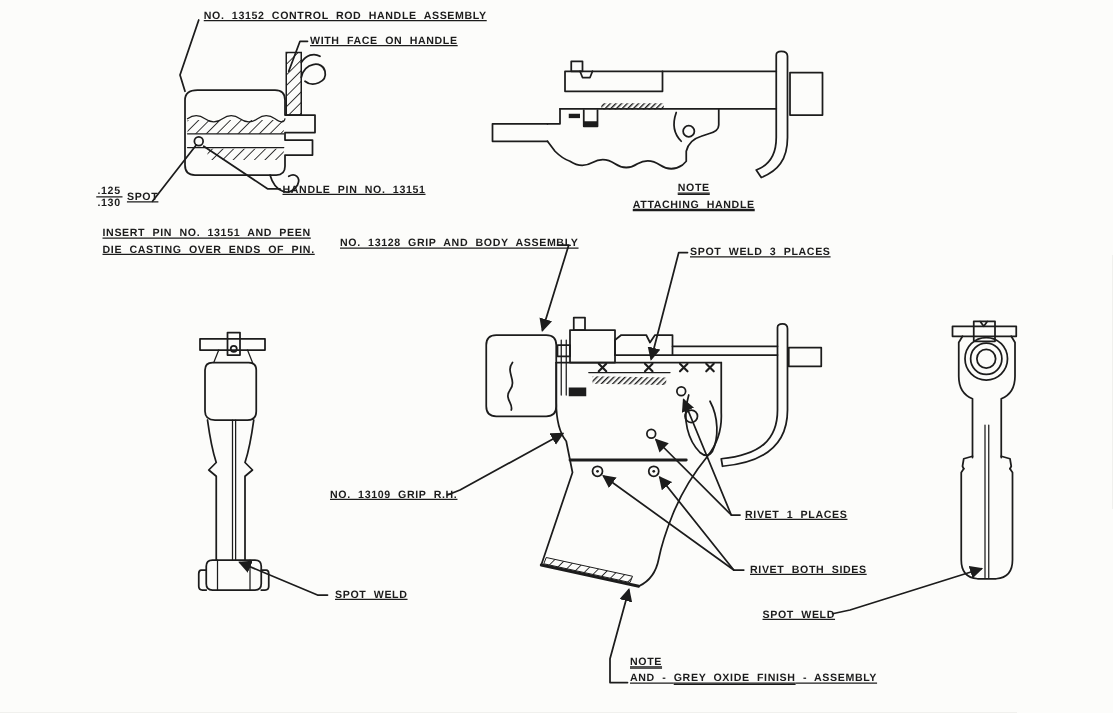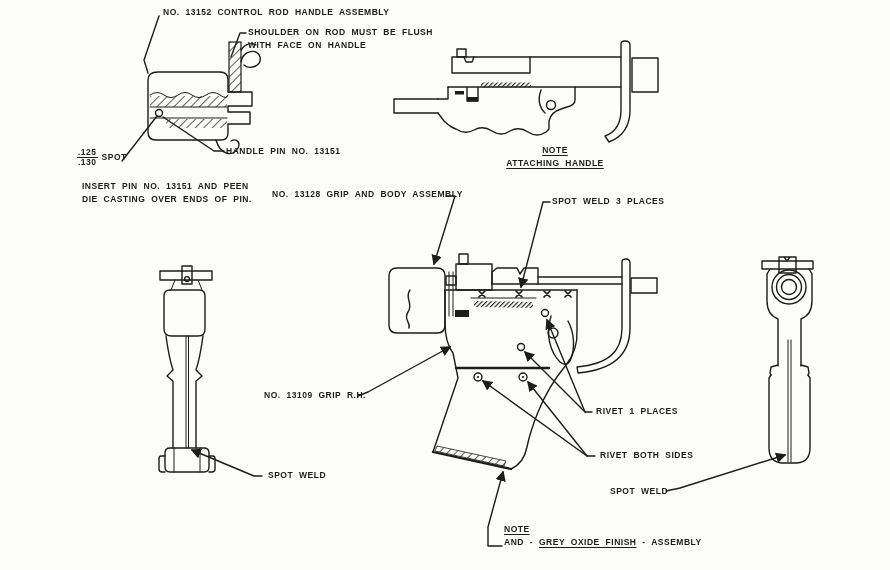--- a/index.html
+++ b/index.html
@@ -8,21 +8,21 @@
     font-family:"Liberation Sans", sans-serif;overflow:hidden;
   }
   #drawing{position:absolute;left:0;top:0;}
   .ln{fill:none;stroke:#1c1c1c;stroke-width:1.4;stroke-linecap:round;stroke-linejoin:round;}
   .ln2{fill:none;stroke:#1c1c1c;stroke-width:2.3;stroke-linecap:round;stroke-linejoin:round;}
   .thin{fill:none;stroke:#1c1c1c;stroke-width:1;stroke-linecap:round;}
   .solid{fill:#1c1c1c;stroke:none;}
   .lbl{
     position:absolute;color:#1c1c1c;white-space:nowrap;
     font-size:8.5px;font-weight:bold;line-height:1.5;
-    letter-spacing:.5px;word-spacing:3px;
+    letter-spacing:.5px;word-spacing:3px;text-decoration:underline;
   }
   .ul{text-decoration:underline;text-underline-offset:2px;text-decoration-thickness:1.2px;}
   .note-top{width:334px;text-align:center;}
   .frac{display:inline-flex;flex-direction:column;text-align:center;vertical-align:middle;line-height:1.1;margin-right:4px;}
   .fr-top{border-bottom:1.3px solid #1c1c1c;padding:0 1px;text-align:center;}
 </style>
 </head>
 <body>
 
 <div id="canvas">
@@ -152,21 +152,20 @@
     <path class="ln" marker-end="url(#arrow)" d="M587,456 L528,382"></path>
     <path class="ln" marker-end="url(#arrow)" d="M262,476 L254,476 L192,450"></path>
     <path class="ln" marker-end="url(#arrow)" d="M666,491 L680,488 L785,455"></path>
     <path class="ln" marker-end="url(#arrow)" d="M502,546 L488,546 L488,527 L503,472"></path>
   </g>
 </svg>
 
 <div class="lbl" style="left:163px;top:6px">NO. 13152 CONTROL ROD HANDLE ASSEMBLY</div>
 
 <div class="lbl" style="left:248px;top:26px">
-  <div>SHOULDER ON ROD MUST BE FLUSH</div>
   <div>WITH FACE ON HANDLE</div>
 </div>
 
 <div class="lbl" style="left:226px;top:145px">HANDLE PIN NO. 13151</div>
 
 
 <div class="lbl" style="left:77px;top:148px">
   <span class="frac">
         <span class="fr-top">.125</span>
         <span>.130</span>

